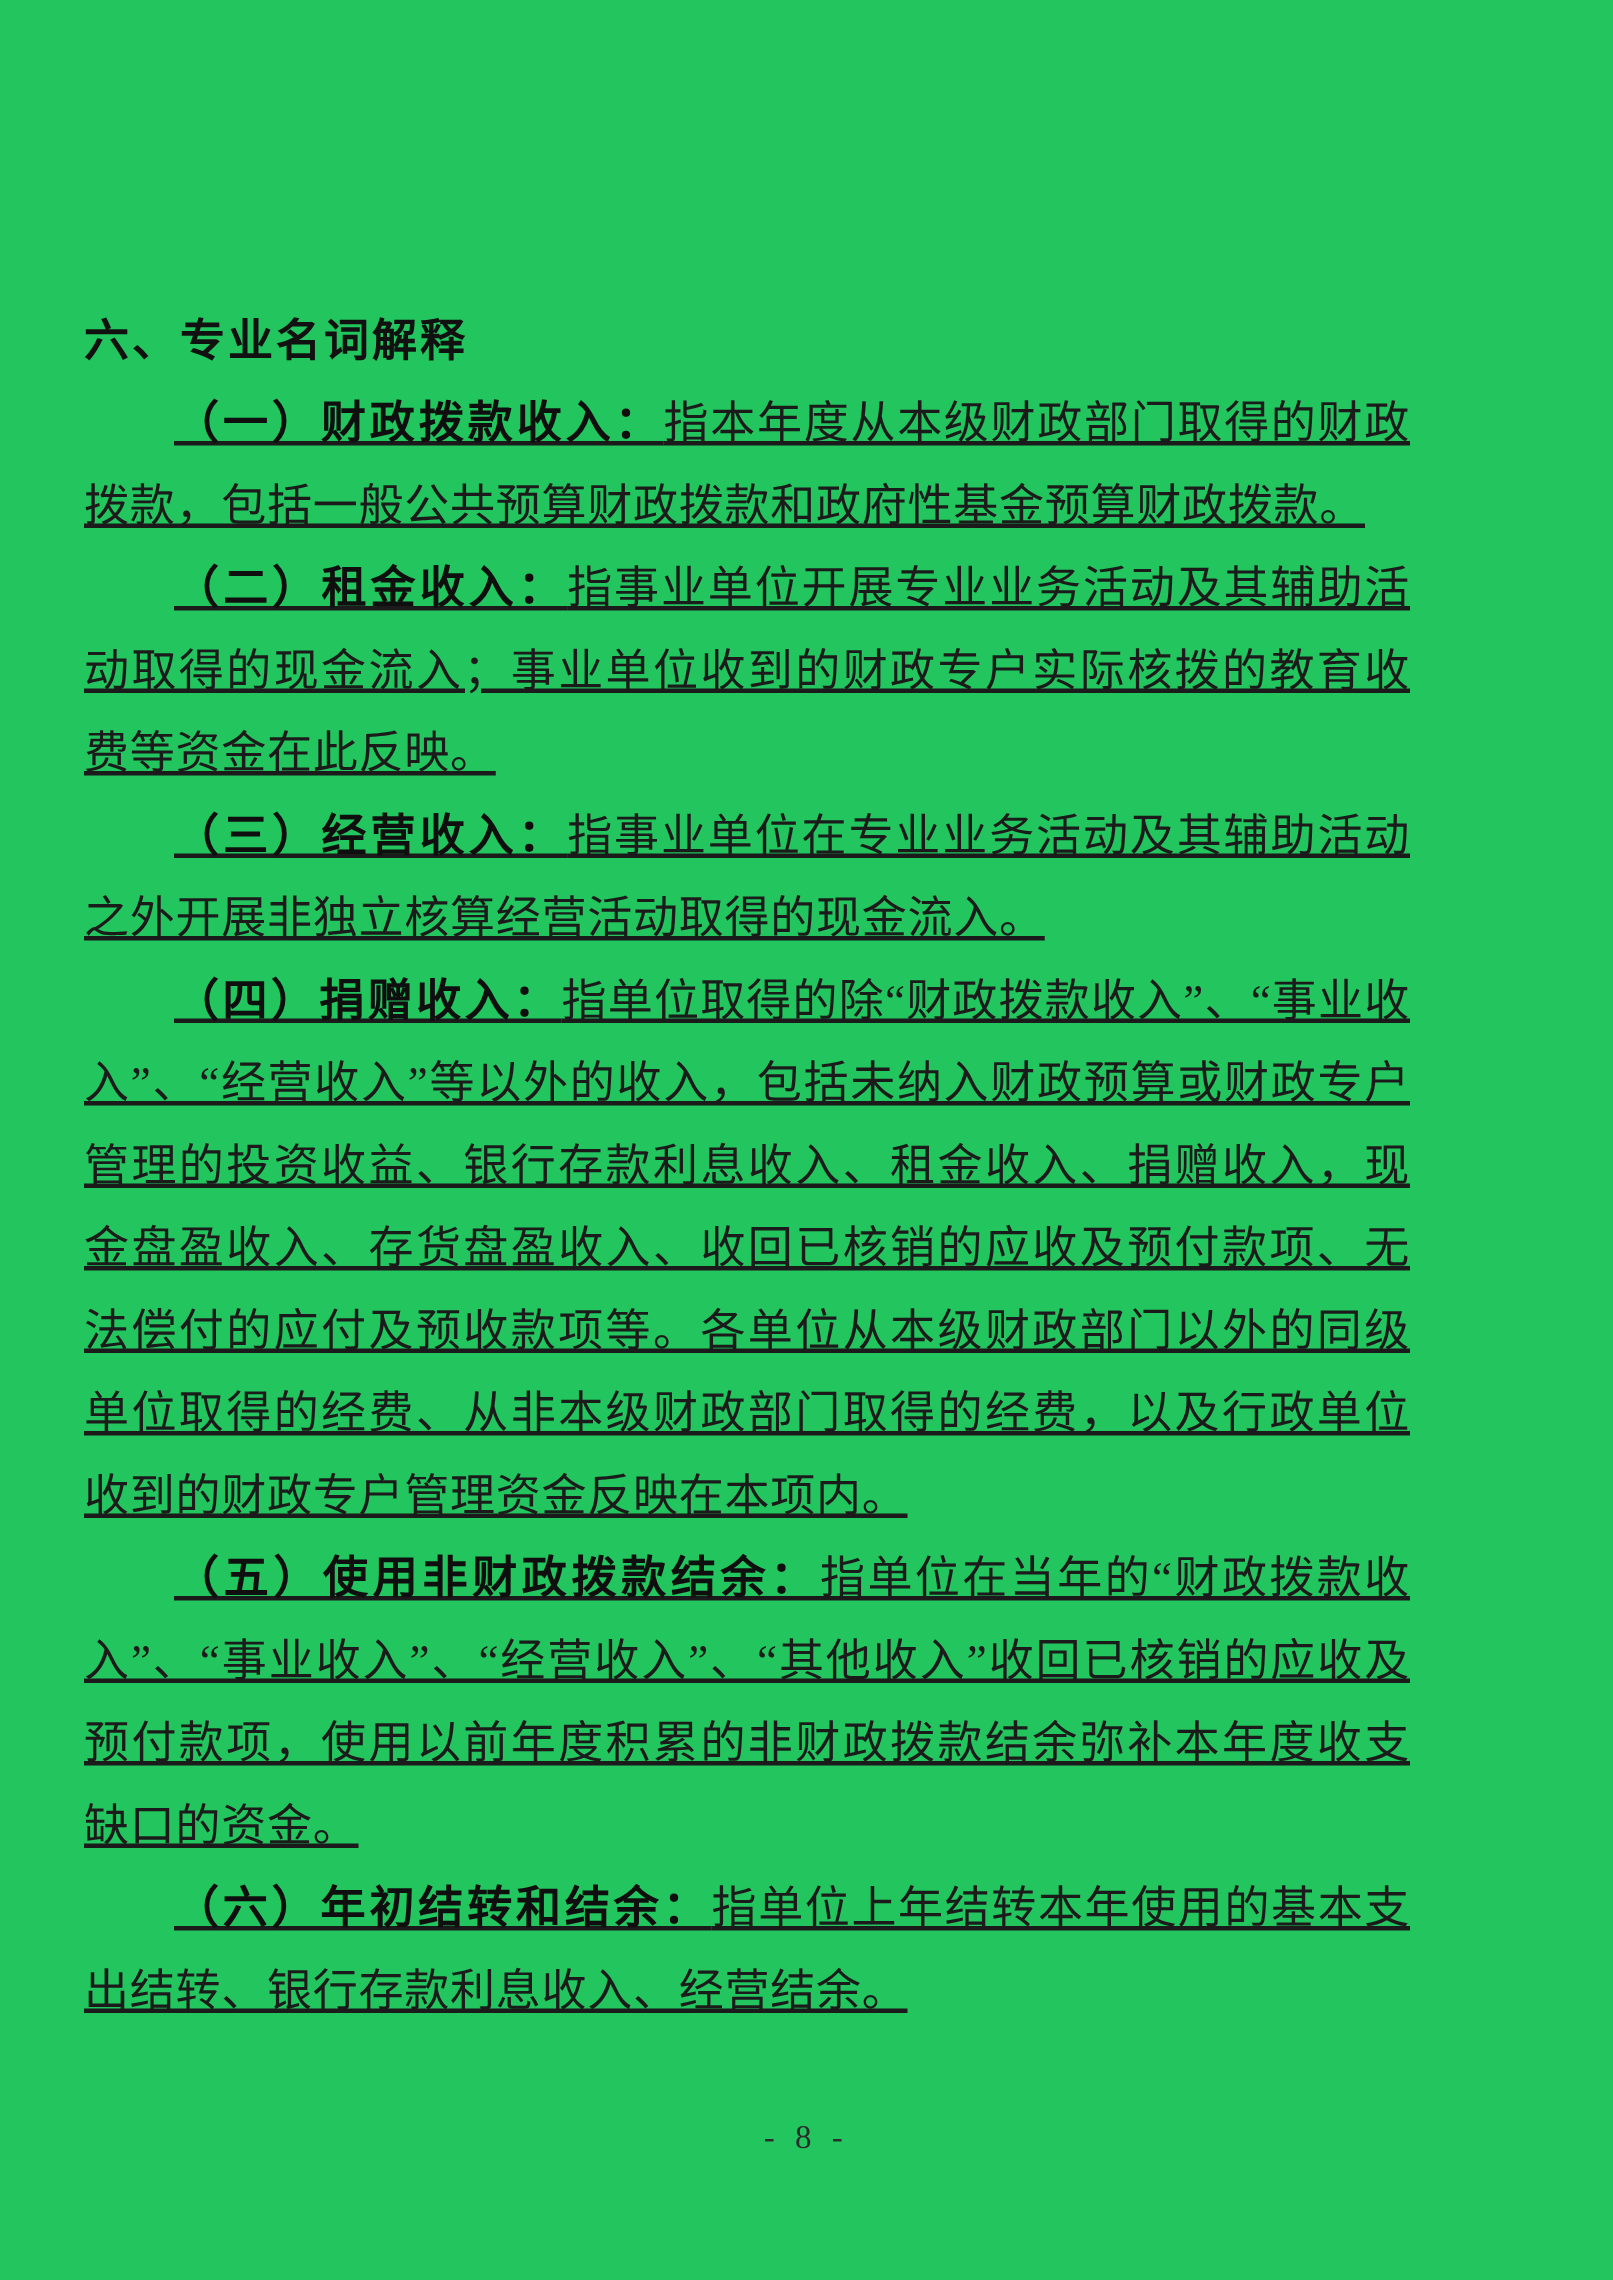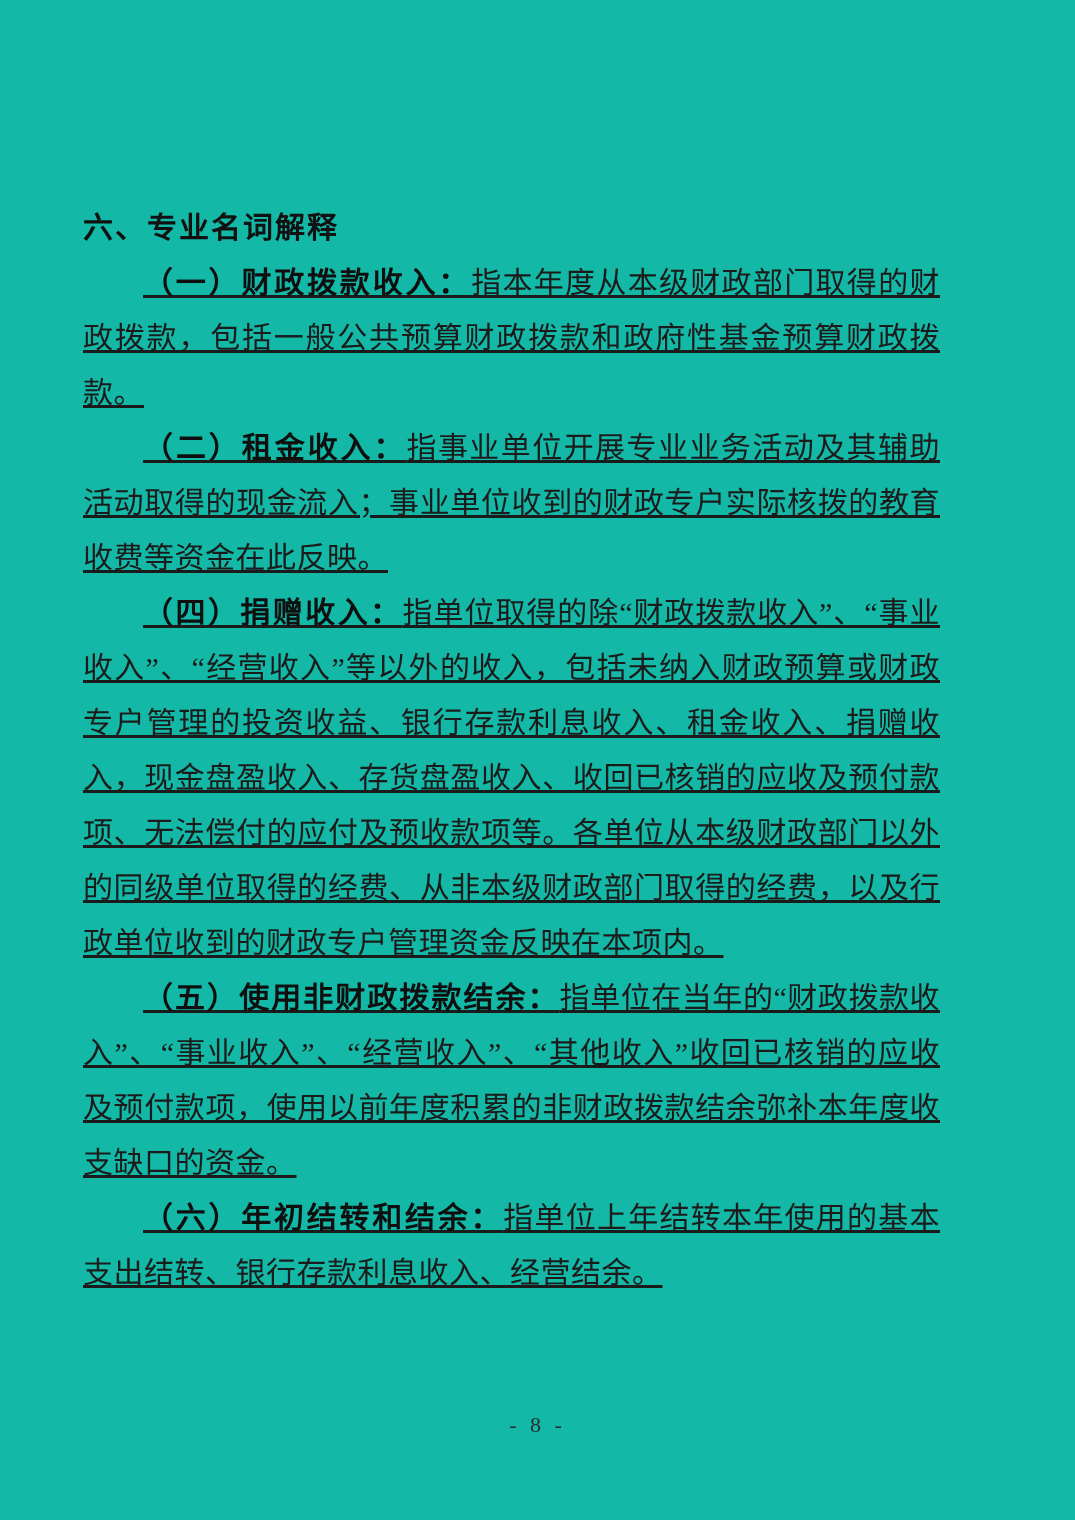--- a/index.html
+++ b/index.html
@@ -5,24 +5,24 @@
   html, body {
     margin: 0;
     padding: 0;
     background: #ffffff;
   }
   .page {
     position: relative;
     width: 1075px;
     height: 1520px;
     margin: 0 auto;
-    background: #14b8a6;
+    background: #22c55e;
     color: #161616;
     box-sizing: border-box;
-    padding: 200px 135px 0 83px;
+    padding: 200px 135px 0 56px;
     overflow: hidden;
   }
   .doc-title {
     font-family: "Liberation Sans", "DejaVu Sans", sans-serif;
     font-size: 30px;
     font-weight: bold;
     line-height: 55px;
     letter-spacing: 2px;
     margin: 0;
     color: #111111;
@@ -65,20 +65,21 @@
 <div class="page">
 
   <h1 class="doc-title">六、专业名词解释</h1>
 
   <div class="definitions">
 
     <p class="para"><span class="term">（一）财政拨款收入：</span><span class="def">指本年度从本级财政部门取得的财政拨款，包括一般公共预算财政拨款和政府性基金预算财政拨款。</span></p>
 
     <p class="para"><span class="term">（二）租金收入：</span><span class="def">指事业单位开展专业业务活动及其辅助活动取得的现金流入；事业单位收到的财政专户实际核拨的教育收费等资金在此反映。</span></p>
 
+    <p class="para"><span class="term">（三）经营收入：</span><span class="def">指事业单位在专业业务活动及其辅助活动之外开展非独立核算经营活动取得的现金流入。</span></p>
 
     <p class="para"><span class="term">（四）捐赠收入：</span><span class="def">指单位取得的除“财政拨款收入”、“事业收入”、“经营收入”等以外的收入，包括未纳入财政预算或财政专户管理的投资收益、银行存款利息收入、租金收入、捐赠收入，现金盘盈收入、存货盘盈收入、收回已核销的应收及预付款项、无法偿付的应付及预收款项等。各单位从本级财政部门以外的同级单位取得的经费、从非本级财政部门取得的经费，以及行政单位收到的财政专户管理资金反映在本项内。</span></p>
 
     <p class="para"><span class="term">（五）使用非财政拨款结余：</span><span class="def">指单位在当年的“财政拨款收入”、“事业收入”、“经营收入”、“其他收入”收回已核销的应收及预付款项，使用以前年度积累的非财政拨款结余弥补本年度收支缺口的资金。</span></p>
 
     <p class="para"><span class="term">（六）年初结转和结余：</span><span class="def">指单位上年结转本年使用的基本支出结转、银行存款利息收入、经营结余。</span></p>
 
   </div>
 
   <div class="page-number">- 8 -</div>

